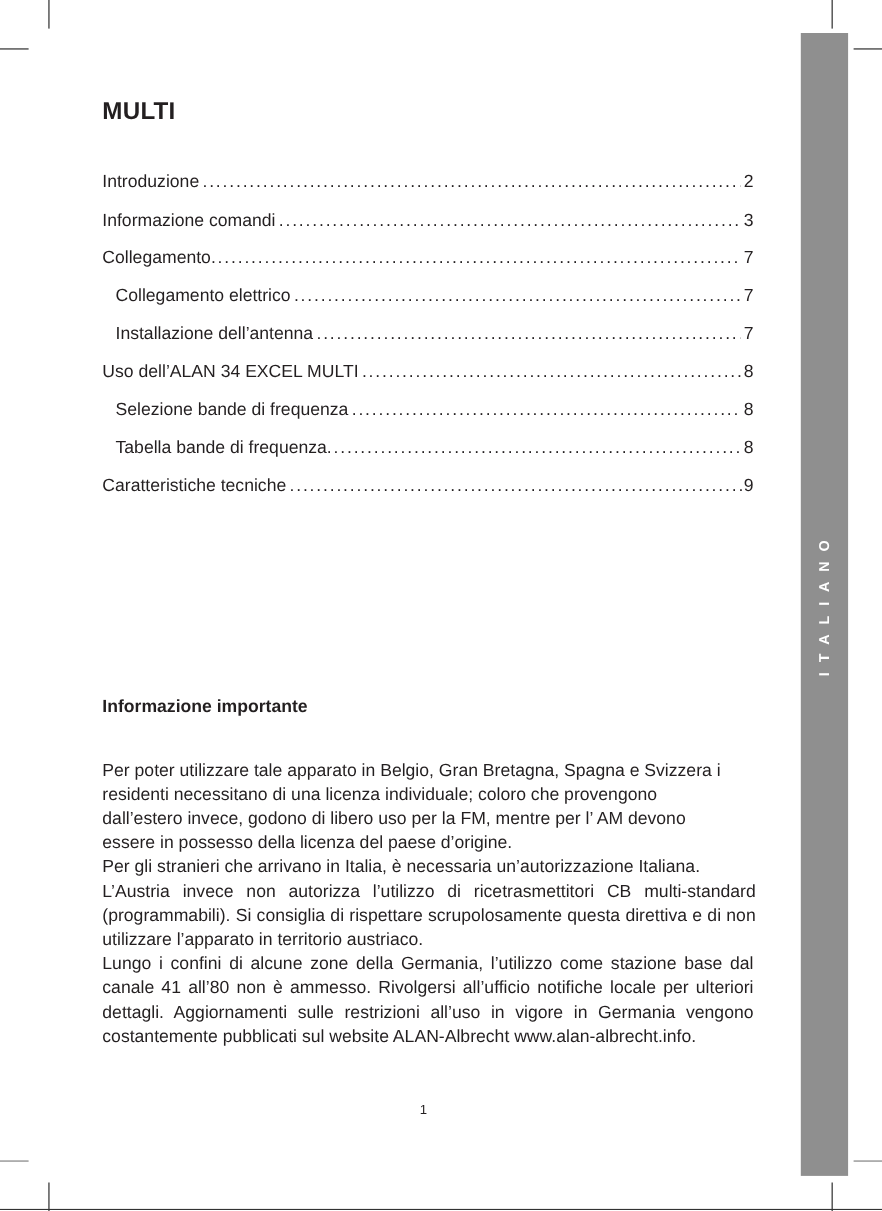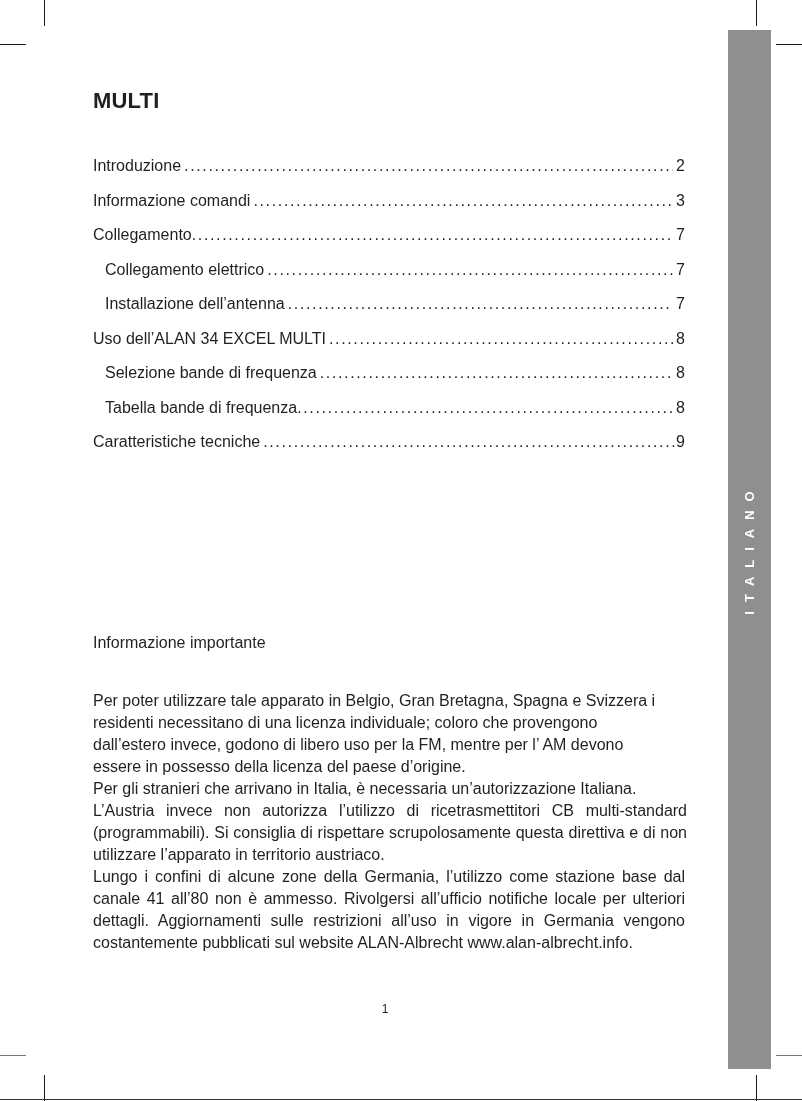--- a/index.html
+++ b/index.html
@@ -34,21 +34,21 @@
   }
   .toc-row.sub { padding-left:12px; }
   .toc-label { flex:0 0 auto; }
   .toc-dots { flex:1 1 auto; overflow:hidden; white-space:nowrap; margin:0 3px; }
   .toc-dots::before {
     content:". . . . . . . . . . . . . . . . . . . . . . . . . . . . . . . . . . . . . . . . . . . . . . . . . . . . . . . . . . . . . . . . . . . . . . . . . . . . . . . . . . . . . . . . . . . . . . . . . . . . . . . . . . . . . . . . . . . . . . . . . . . . . . . . . . . . . . . . . . . . . . . . . . .";
     letter-spacing:-1.4px;
   }
   .toc-page { flex:0 0 auto; }
   .info { position:absolute; left:93px; top:632px; width:610px; font-size:16px; line-height:22px; }
-  .info-title { font-weight:normal; margin:0; }
+  .info-title { font-weight:bold; margin:0; }
   .info p { margin:0; }
   .justify { text-align:justify; text-align-last:left; }
   .page-num {
     position:absolute; left:370px; top:1002px; width:30px; text-align:center; font-size:12px;
   }
 </style>
 </head>
 <body>
 
 <div class="crop v" style="left:44px;top:0;height:26px;"></div>

